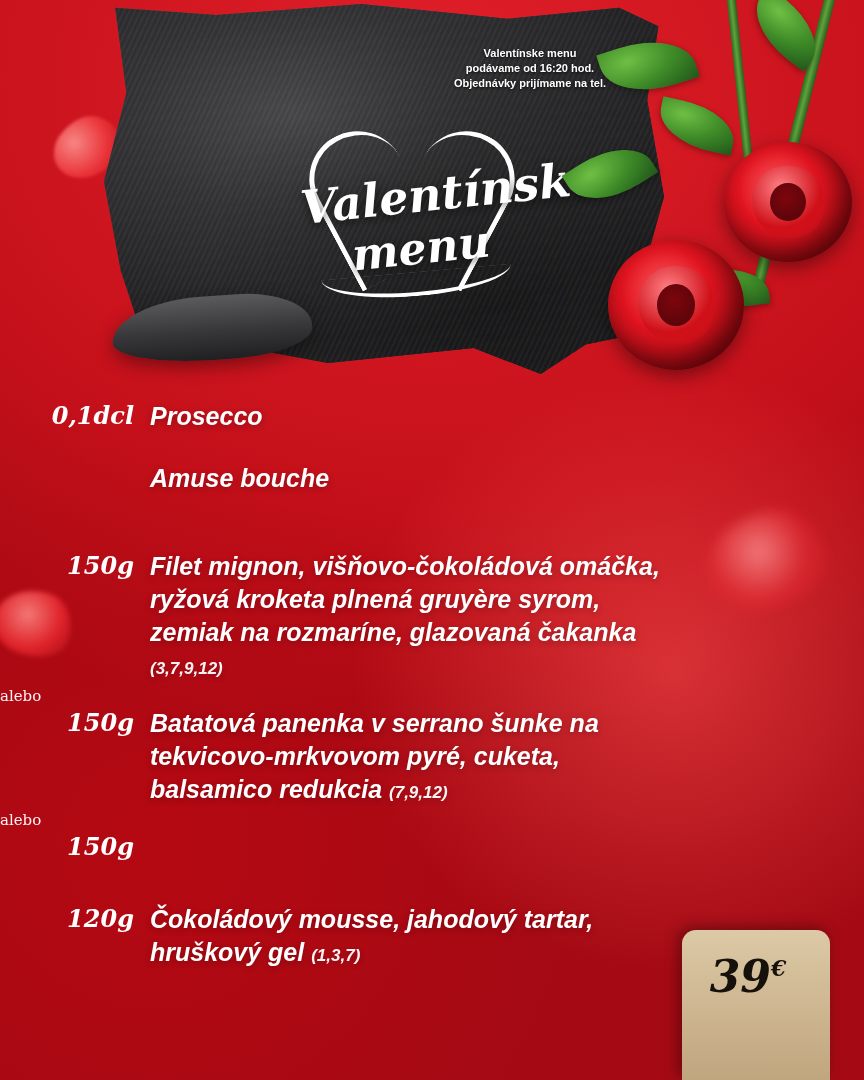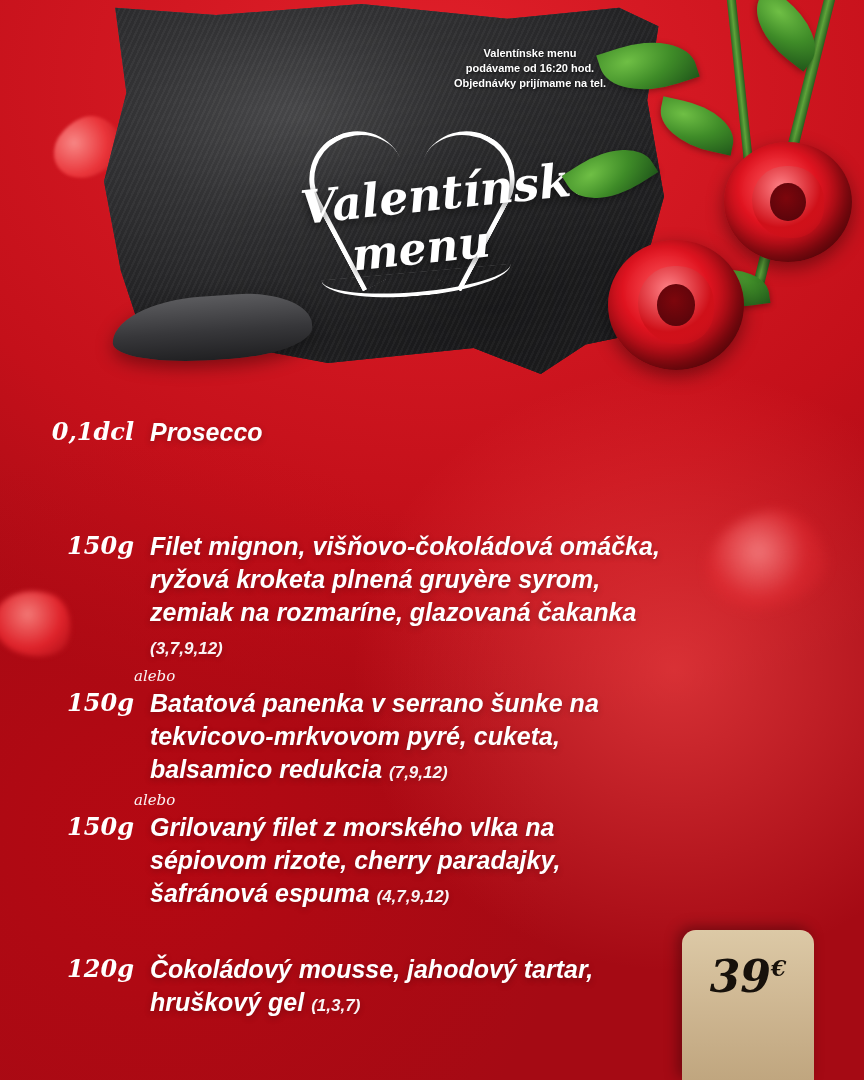--- a/index.html
+++ b/index.html
@@ -249,21 +249,21 @@
     width: 28%; height: 32%;
     border-radius: 50%;
     background: radial-gradient(circle at 45% 40%, #7d060c 0%, #50040a 100%);
   }
   .rose.r1 { right: 12px; top: 142px; width: 128px; height: 120px; }
   .rose.r2 { right: 120px; top: 240px; width: 136px; height: 130px; }
 
   
   .menu {
     position: absolute;
-    left: 0; top: 402px;
+    left: 0; top: 386px;
     width: 706px;
   }
   .row {
     display: flex;
     align-items: flex-start;
     padding: 0 30px 0 34px;
   }
   .qty {
     width: 100px;
     flex: 0 0 100px;
@@ -286,40 +286,39 @@
     font-size: 25px;
     line-height: 33px;
     text-shadow: 0 2px 6px rgba(0,0,0,.25);
   }
   .desc .alg {
     font-size: 17px;
     font-weight: bold;
     opacity: .95;
   }
   .sep {
-    padding-left: 134px;
     color: #fff;
     font-family: "DejaVu Serif", serif;
-    font-style: italic;
     font-size: 15px;
     line-height: 22px;
     opacity: .95;
   }
   .gap-s { height: 14px; }
   .gap-m { height: 26px; }
   .gap-l { height: 40px; }
 
   
   .price-tag {
     position: absolute;
     left: 682px; top: 930px;
     width: 132px; height: 150px;
     background: linear-gradient(180deg, #dcc9a6 0%, #cdb590 55%, #c0a67f 100%);
     border-radius: 14px 14px 0 0;
     box-shadow: -4px -3px 14px rgba(0,0,0,.35);
+    padding-left: 16px;
   }
   .price-tag .amount {
     position: absolute;
     left: 0; top: 14px;
     width: 132px;
     text-align: center;
     color: #17110b;
     font-family: "DejaVu Serif", serif;
     font-style: italic;
     font-weight: bold;
@@ -384,20 +383,27 @@
     <div class="row">
       <div class="qty">0,1dcl</div>
       <div class="desc">
         <span>Prosecco</span>
         <span class="alg"></span>
       </div>
     </div>
 
     <div class="gap-m"></div>
 
+    <div class="row">
+      <div class="qty"></div>
+      <div class="desc">
+        <span>Amuse bouche</span>
+        <span class="alg"></span>
+      </div>
+    </div>
 
     <div class="gap-m"></div>
 
 
     <div class="gap-m"></div>
 
     <div class="row">
       <div class="qty">150g</div>
       <div class="desc">
         <span>Filet mignon, višňovo-čokoládová omáčka, ryžová kroketa plnená gruyère syrom, zemiak na rozmaríne, glazovaná čakanka</span>
@@ -410,24 +416,20 @@
       <div class="qty">150g</div>
       <div class="desc">
         <span>Batatová panenka v serrano šunke na tekvicovo-mrkvovom pyré, cuketa, balsamico redukcia</span>
         <span class="alg">(7,9,12)</span>
       </div>
     </div>
     <div class="sep">alebo</div>
 
     <div class="row">
       <div class="qty">150g</div>
-      <div class="desc">
-        <span>Grilovaný filet z morského vlka na sépiovom rizote, cherry paradajky, šafránová espuma</span>
-        <span class="alg">(4,7,9,12)</span>
-      </div>
     </div>
 
     <div class="gap-l"></div>
 
     <div class="row">
       <div class="qty">120g</div>
       <div class="desc">
         <span>Čokoládový mousse, jahodový tartar, hruškový gel</span>
         <span class="alg">(1,3,7)</span>
       </div>

